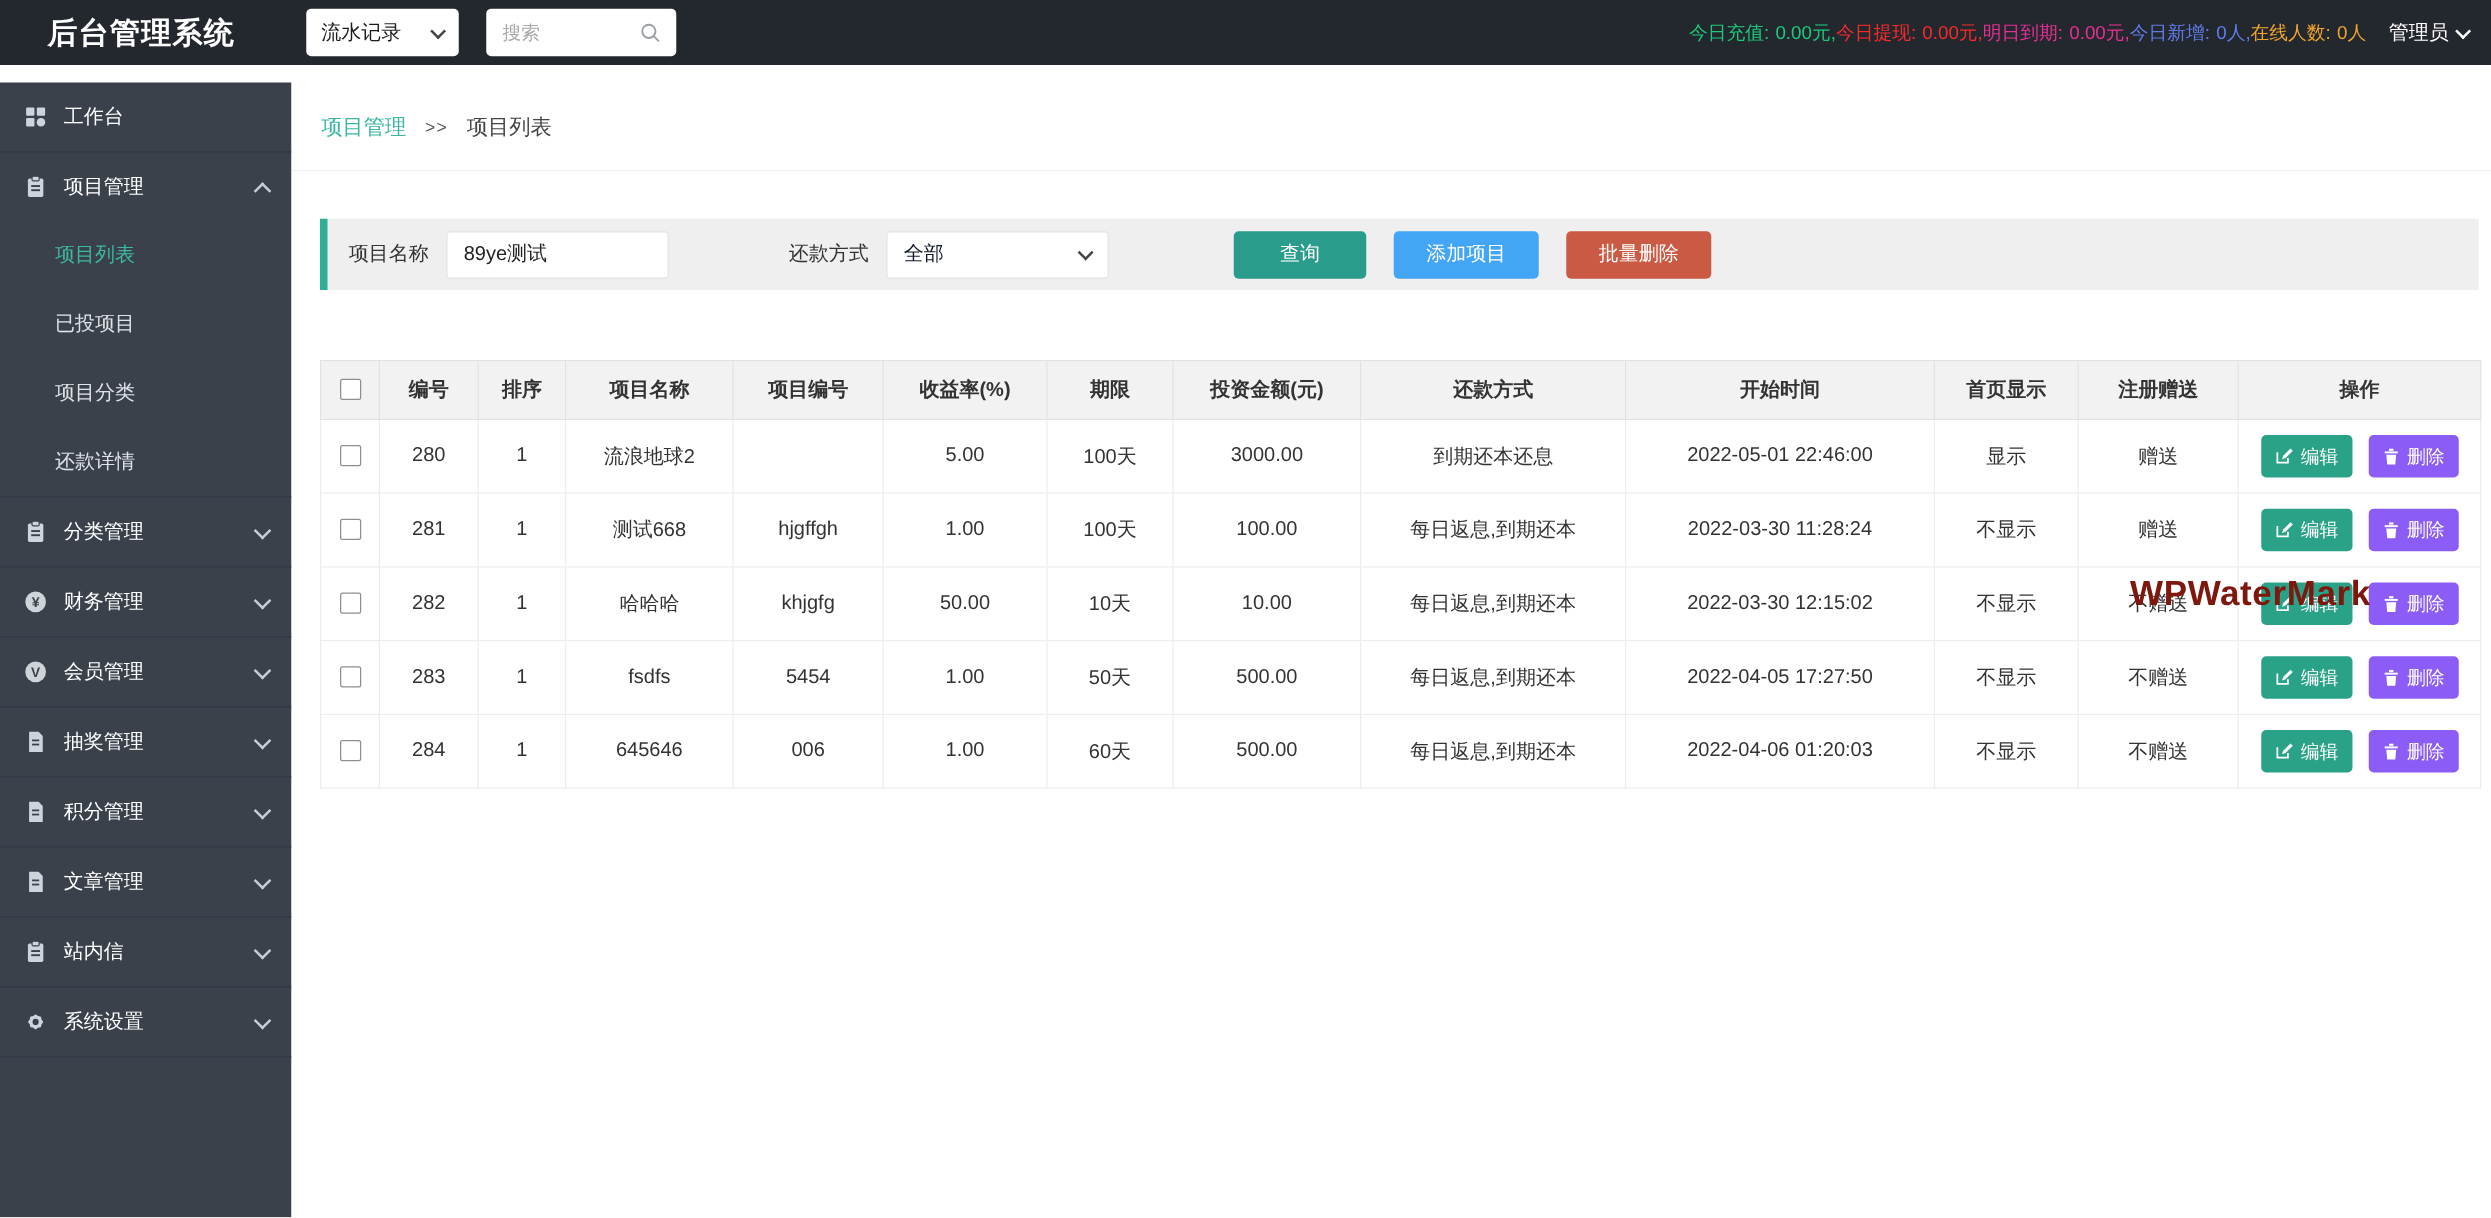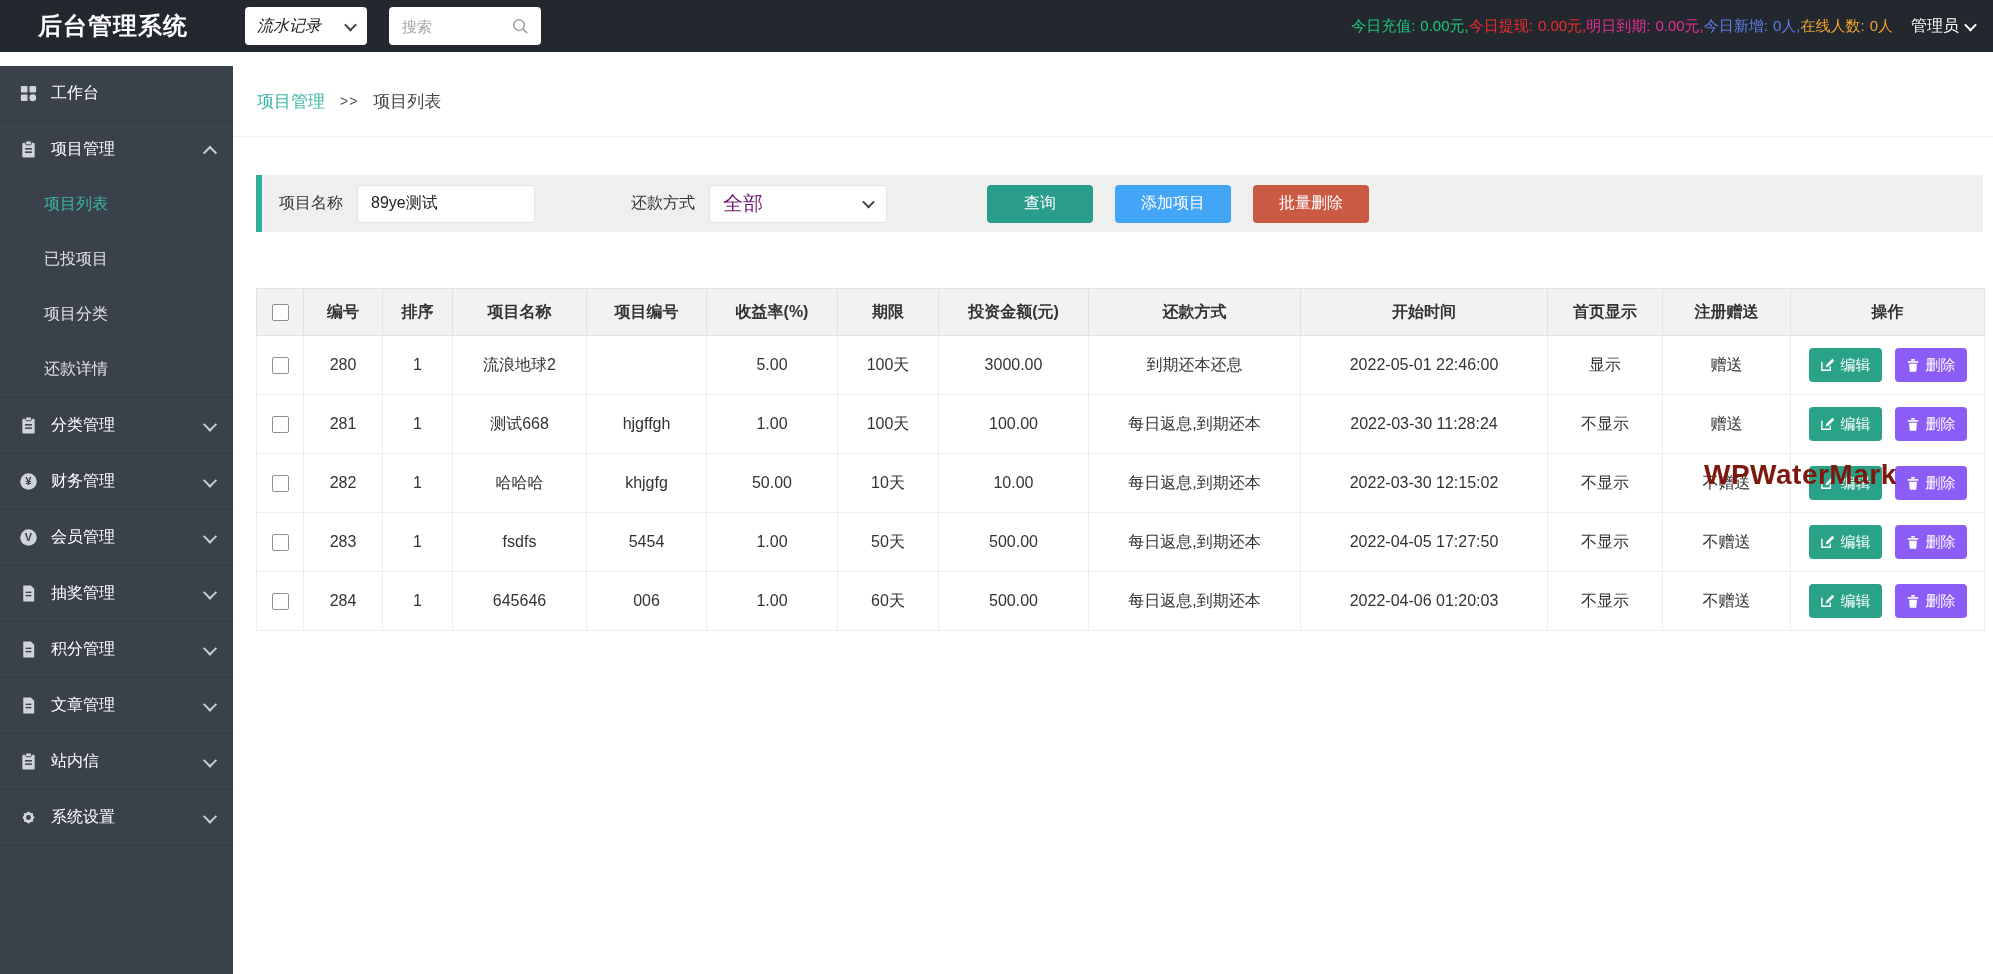--- a/index.html
+++ b/index.html
@@ -4,21 +4,21 @@
 <style>
   html,body{margin:0;padding:0;background:#fff;}
   #app{position:relative;width:1993px;height:974px;overflow:hidden;background:#fff;
        font-family:"Liberation Sans","DejaVu Sans",sans-serif;-webkit-font-smoothing:antialiased;}
 
   
   .topbar{position:absolute;top:0;left:0;width:1993px;height:52px;background:#23272e;
           display:flex;align-items:center;box-sizing:border-box;z-index:10;}
   .brand{flex:0 0 245px;padding-left:38px;box-sizing:border-box;color:#fff;font-size:24px;font-weight:bold;letter-spacing:1px;}
   .module-select{width:122px;height:38px;background:#fff;border-radius:4px;display:flex;align-items:center;
-                 justify-content:space-between;padding:0 12px;box-sizing:border-box;font-size:16px;color:#1c1c1c;cursor:pointer;font-style:italic;}
+                 justify-content:space-between;padding:0 12px;box-sizing:border-box;font-size:16px;color:#1c1c1c;cursor:pointer;}
   .search-box{margin-left:22px;width:152px;height:38px;background:#fff;border-radius:4px;display:flex;
               align-items:center;padding:0 11px;box-sizing:border-box;}
   .search-box input{flex:1;border:none;outline:none;background:transparent;font-size:15px;color:#333;width:90px;}
   .search-box input::placeholder{color:#a8a8a8;}
   .top-stats{margin-left:auto;display:flex;align-items:center;font-size:15px;white-space:nowrap;padding-right:16px;}
   .stat{display:inline-flex;gap:5px;}
   .admin{color:#fff;font-size:16px;display:inline-flex;align-items:center;gap:7px;cursor:pointer;margin-left:2px;}
   .chev{display:inline-block;width:8px;height:8px;border-right:2px solid #c9ced4;border-bottom:2px solid #c9ced4;}
   .chev.down{transform:rotate(45deg) translate(-1px,-1px);}
   .chev.up{transform:rotate(-135deg) translate(-2px,-2px);}
@@ -41,21 +41,21 @@
   .bc-sep{color:#555;margin:0 15px;font-size:14px;letter-spacing:1px;}
   .bc-current{color:#454545;}
 
   .filter-bar{margin:38px 10px 0 23px;height:57px;background:#efefef;border-left:6px solid #2fae98;
               display:flex;align-items:center;box-sizing:border-box;}
   .f-label{font-size:16px;color:#333;margin-left:17px;}
   .f-input{margin-left:14px;width:178px;height:38px;background:#fff;border:1px solid #e4e4e4;border-radius:3px;
            font-size:16px;padding:0 13px;box-sizing:border-box;color:#222;outline:none;}
   .f-select{margin-left:14px;width:178px;height:38px;background:#fff;border:1px solid #e4e4e4;border-radius:3px;
             display:flex;align-items:center;justify-content:space-between;padding:0 13px;box-sizing:border-box;
-            font-size:20px;color:#701a75;cursor:pointer;}
+            font-size:16px;color:#0f172a;cursor:pointer;}
   .f-label.second{margin-left:96px;}
   .btn{height:38px;border:none;border-radius:4px;color:#fff;font-size:16px;cursor:pointer;}
   .btn-query{background:#2a9c8b;margin-left:100px;padding:0 37px;}
   .btn-add{background:#42a5f5;margin-left:22px;padding:0 26px;}
   .btn-batch{background:#cb5a44;margin-left:22px;padding:0 26px;}
 
   .table-wrap{margin:56px 0 0 23px;border-radius:19px;}
   table{width:1728px;border-collapse:collapse;table-layout:fixed;font-size:16px;color:#333;}
   thead tr{background:#f2f2f2;height:47px;}
   th{font-weight:bold;border:1px solid #e2e2e2;font-size:16px;}

